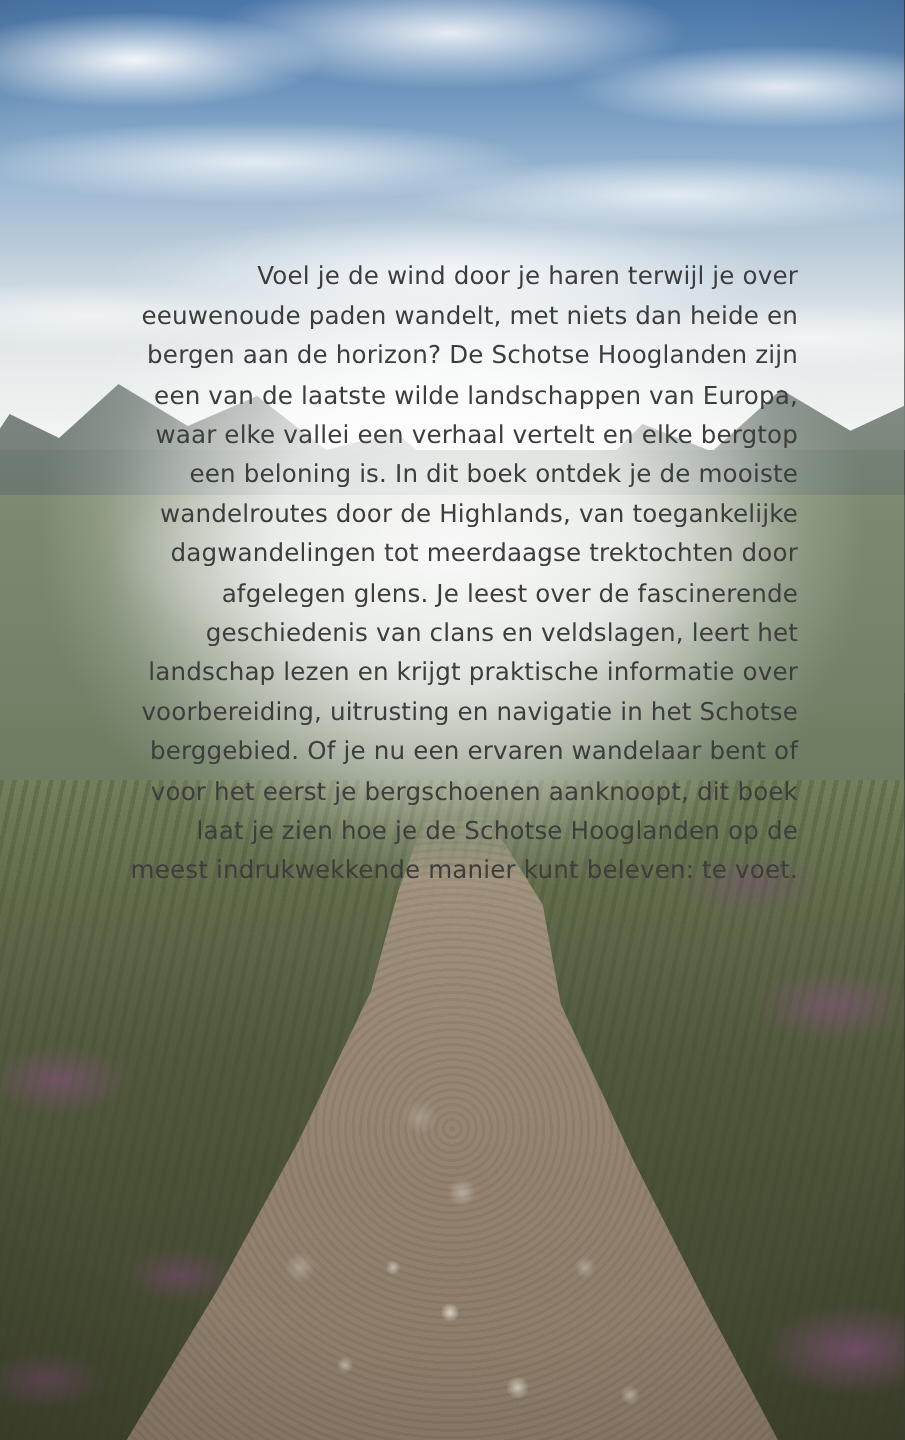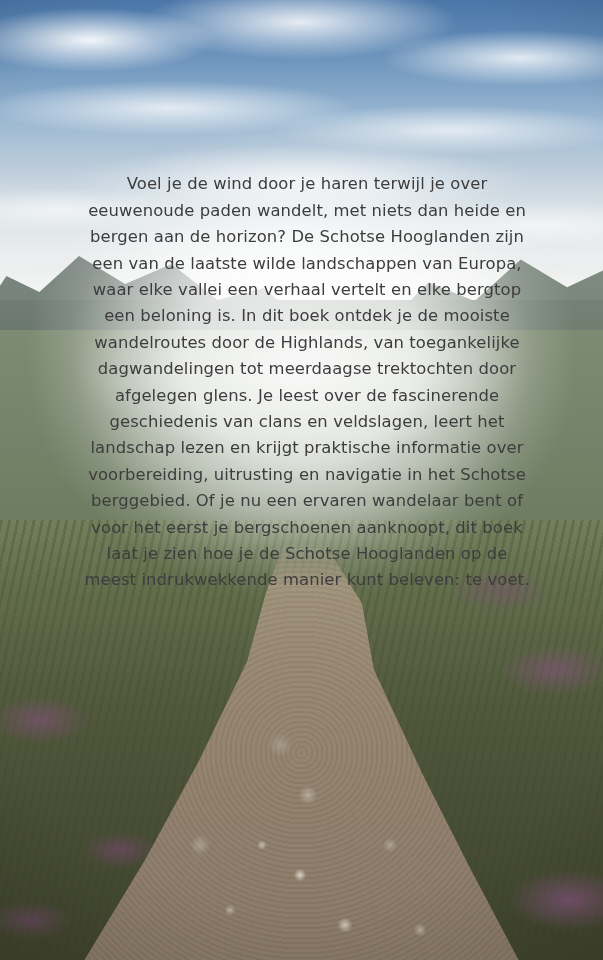--- a/index.html
+++ b/index.html
@@ -167,21 +167,21 @@
   }
   .blurb {
     position: absolute;
     left: 82px;
     top: 155px;
     width: 450px;
     color: #3d3d3d;
     font-size: 16.4px;
     line-height: 26.4px;
     letter-spacing: 0.1px;
-    text-align: center;
+    text-align: right;
     font-family: "DejaVu Sans", sans-serif;
   }
 </style>
 </head>
 <body>
 
 <div class="page">
 
   <div class="photo">
     <div class="sky"></div>

